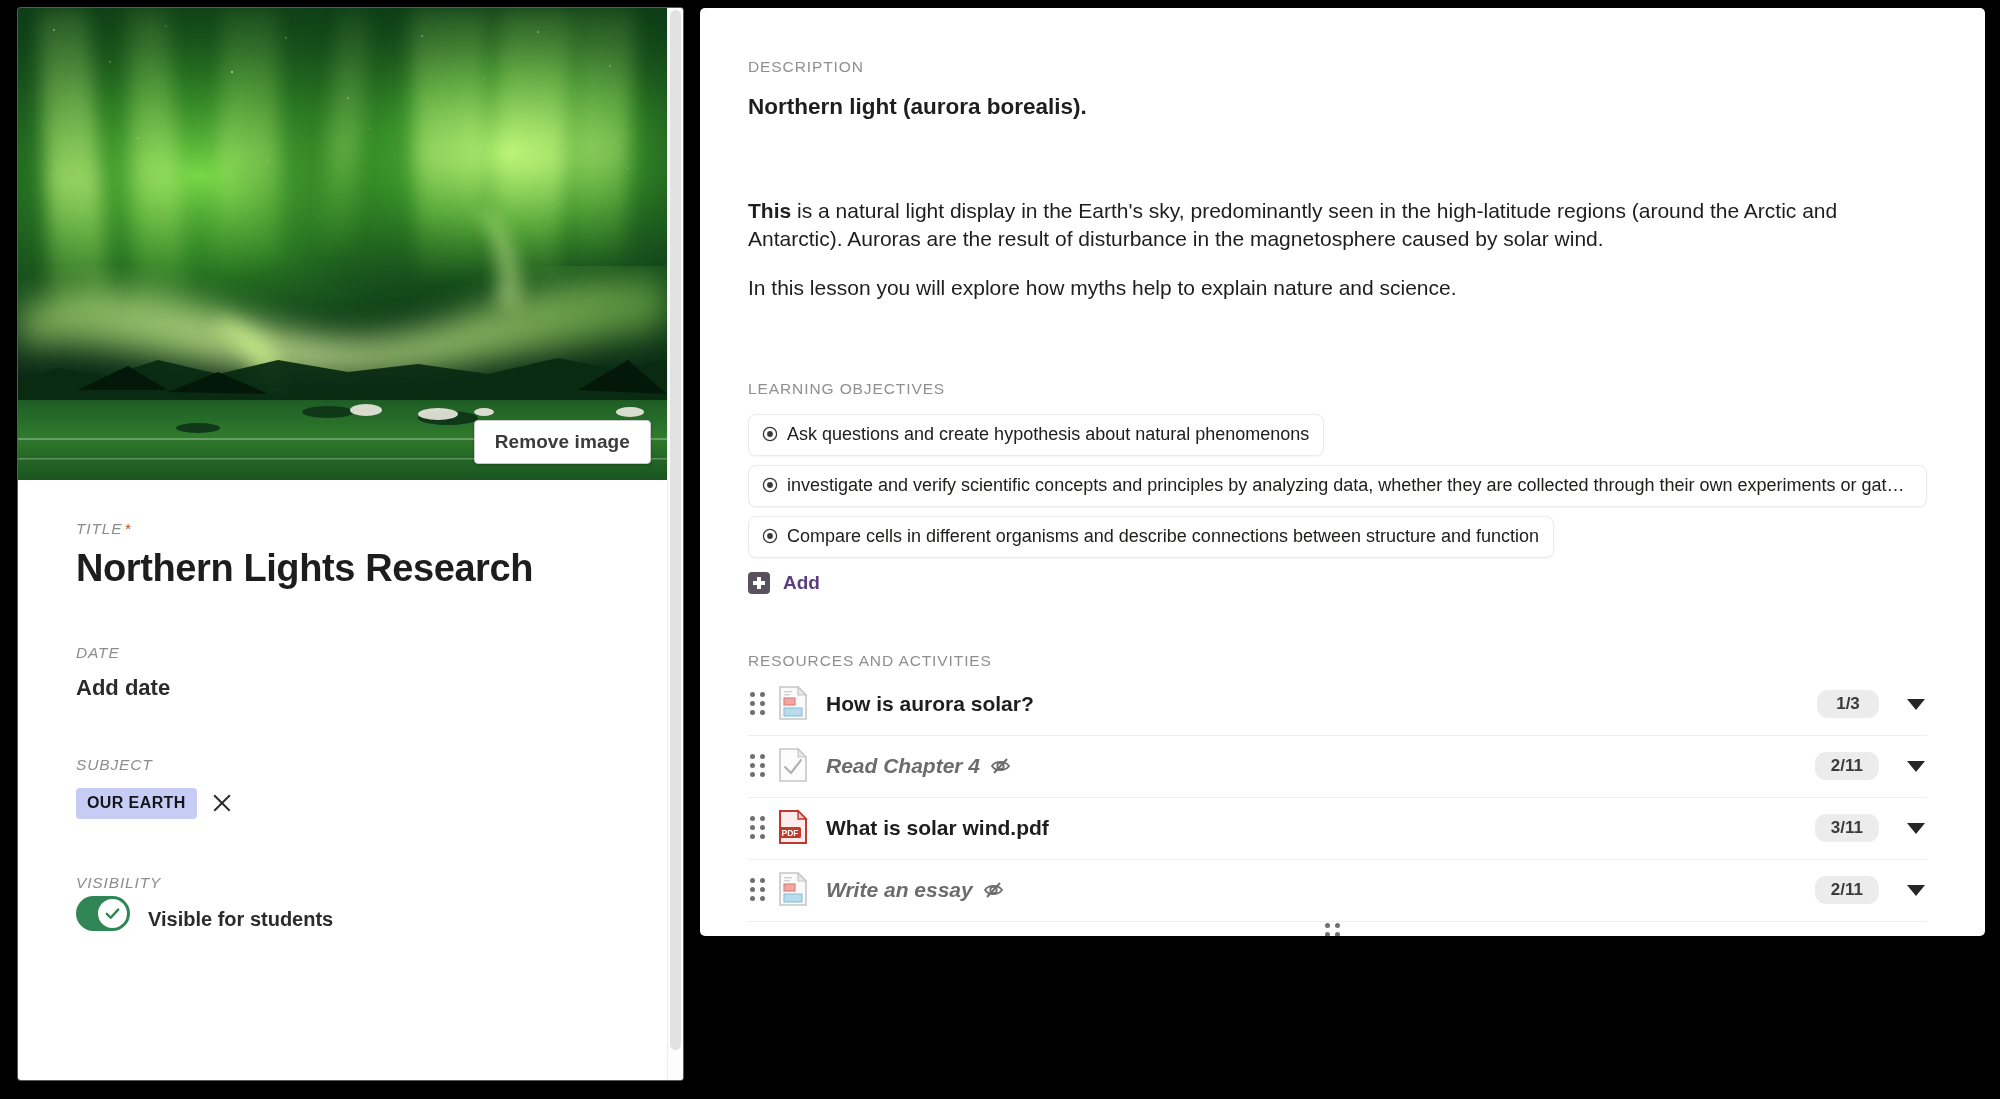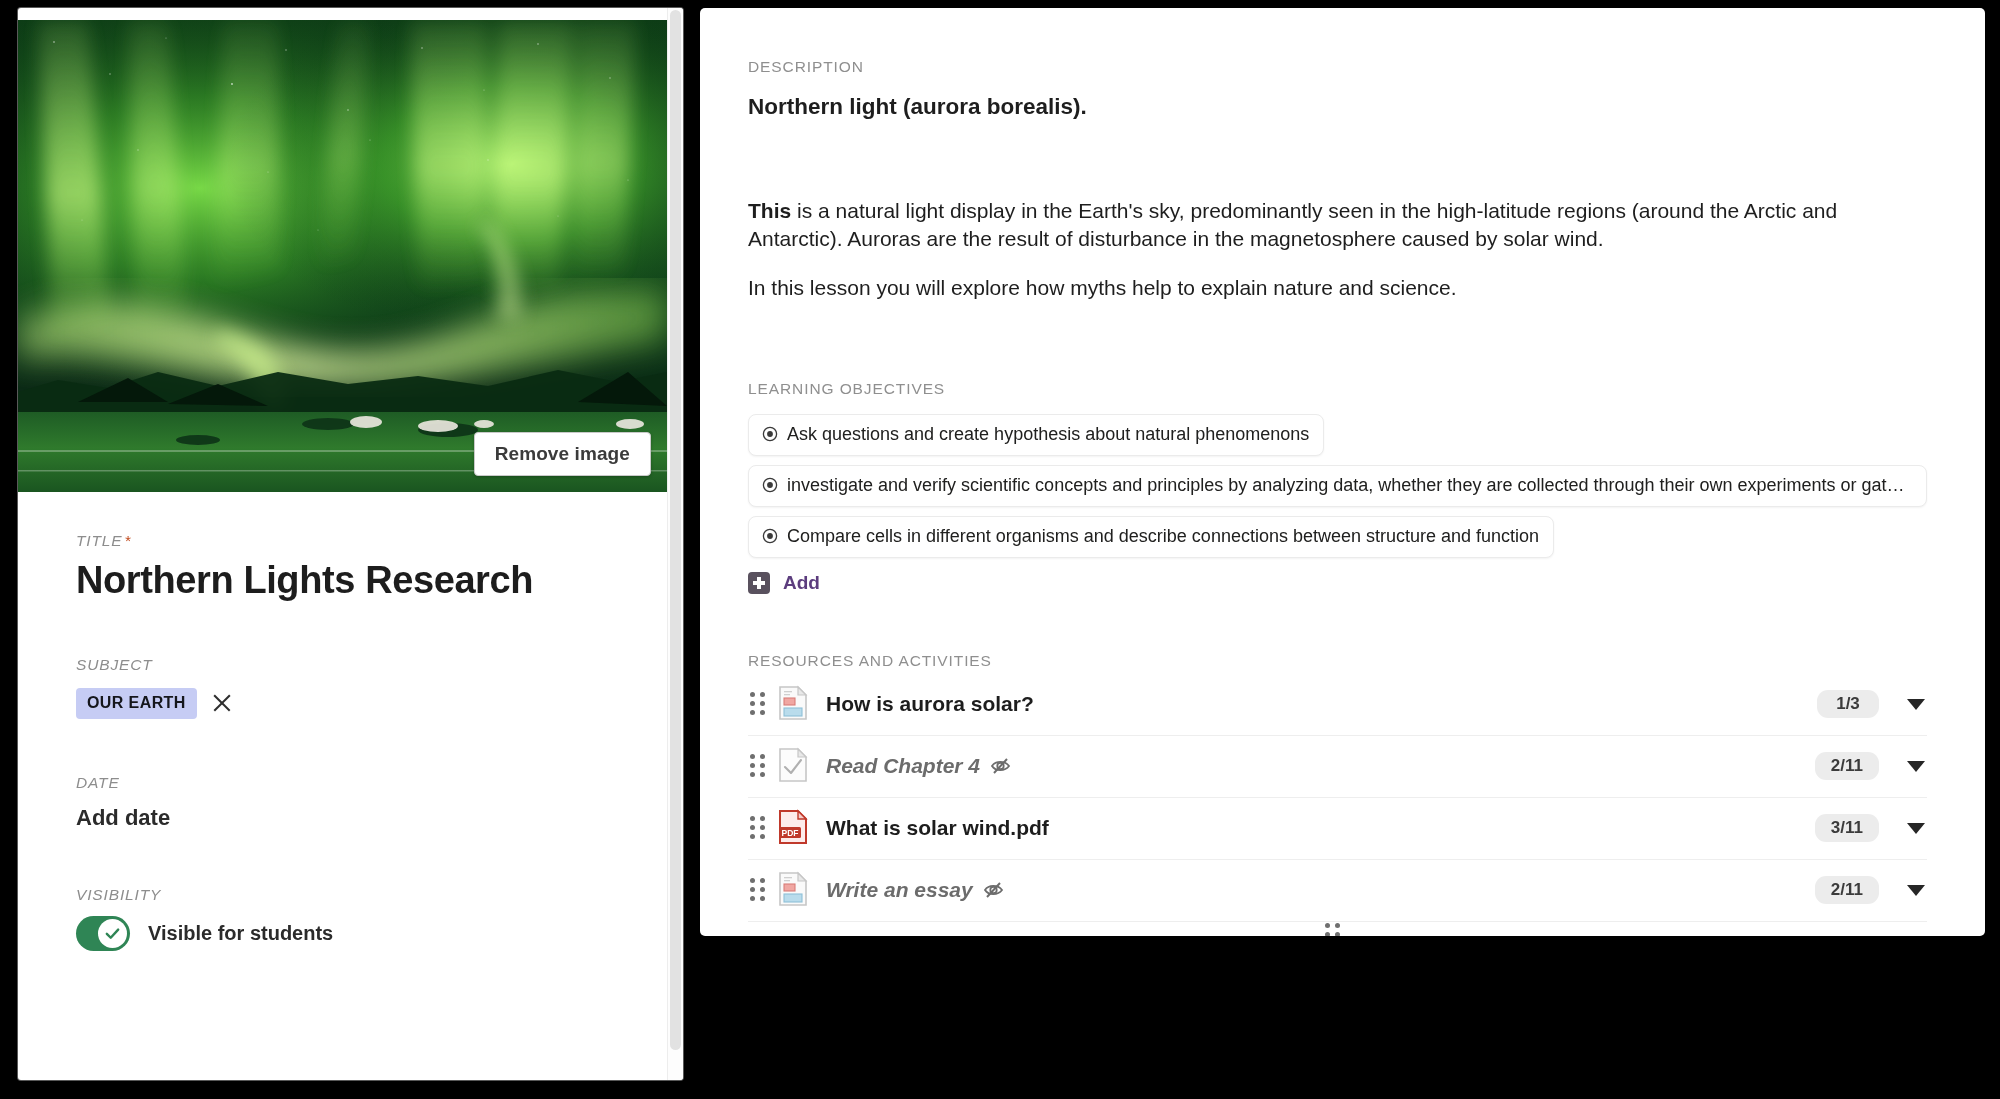--- a/index.html
+++ b/index.html
@@ -37,21 +37,21 @@
   }
   .left-scroll-thumb {
     position: absolute;
     right: 2px; top: 2px;
     width: 11px; height: 1040px;
     border-radius: 6px;
     background: #e2e2e2;
   }
   .left-inner {
     position: absolute;
-    left: 0; top: 12px;
+    left: 0; top: 0;
     width: 649px; height: 100%;
   }
 
   
   .hero {
     position: relative;
     width: 649px; height: 472px;
     overflow: hidden;
     background: #04140a;
   }
@@ -116,21 +116,21 @@
   }
   .tag-x::before, .tag-x::after {
     content: ""; position: absolute;
     left: 0; top: 10px;
     width: 22px; height: 1.8px;
     background: #2e2e2e;
   }
   .tag-x::before { transform: rotate(45deg); }
   .tag-x::after  { transform: rotate(-45deg); }
 
-  .toggle-row { margin-top: 12px; display: flex; align-items: center; gap: 18px; }
+  .toggle-row { margin-top: 4px; display: flex; align-items: flex-end; gap: 18px; }
   .toggle {
     width: 54px; height: 35px;
     border-radius: 18px;
     background: #2f8555;
     position: relative;
     cursor: pointer;
     flex: none;
   }
   .toggle-knob {
     position: absolute;
@@ -409,30 +409,30 @@
       </div>
 
       <div class="form-area">
 
         <div>
           <div class="field-label"><span>TITLE</span><span class="req-star">*</span></div>
           <div class="title-value">Northern Lights Research</div>
         </div>
 
         <div class="block">
+          <div class="field-label">DATE</div>
+          <div class="value-strong">Add date</div>
+        </div>
+
+        <div class="block">
           <div class="field-label">SUBJECT</div>
           <div class="tag-row">
             <span class="tag-chip">OUR EARTH</span>
             <span class="tag-x"></span>
           </div>
-        </div>
-
-        <div class="block">
-          <div class="field-label">DATE</div>
-          <div class="value-strong">Add date</div>
         </div>
 
         <div class="block">
           <div class="field-label">VISIBILITY</div>
           <div class="toggle-row">
             <span class="toggle">
               <span class="toggle-knob">
                 <svg width="17" height="17" viewBox="0 0 24 24" fill="none" stroke="#2f8555" stroke-width="3.4" stroke-linecap="round" stroke-linejoin="round">
                     <polyline points="4,12.5 9.5,18 20,6.5"></polyline>
                   </svg>

